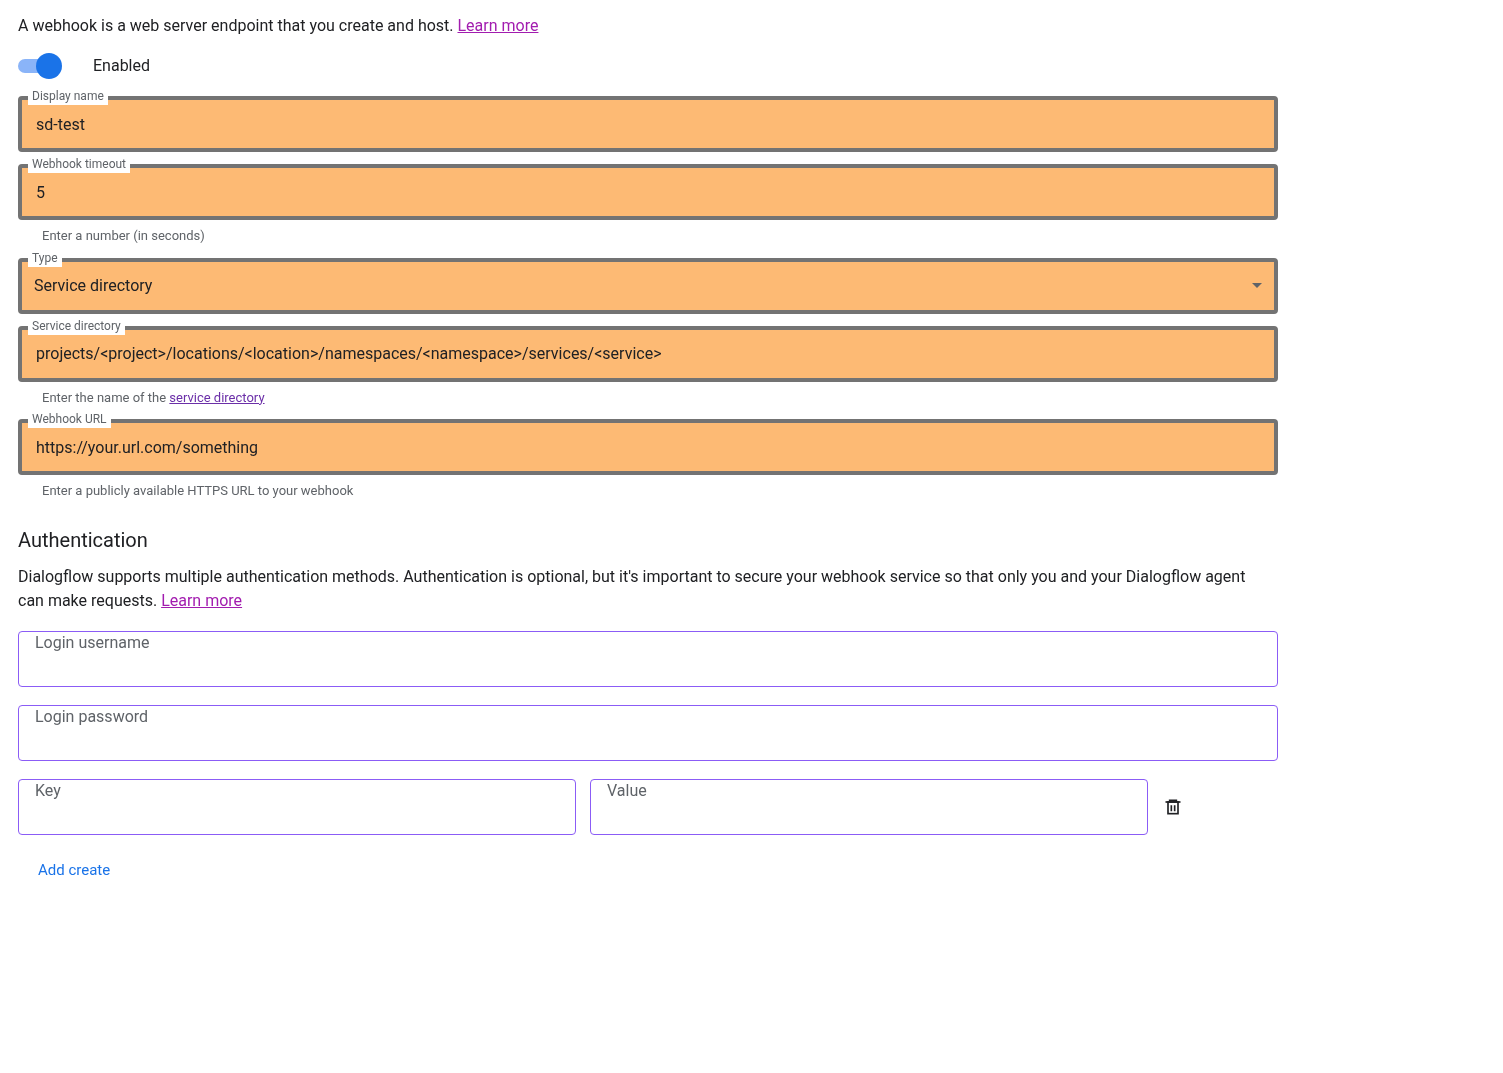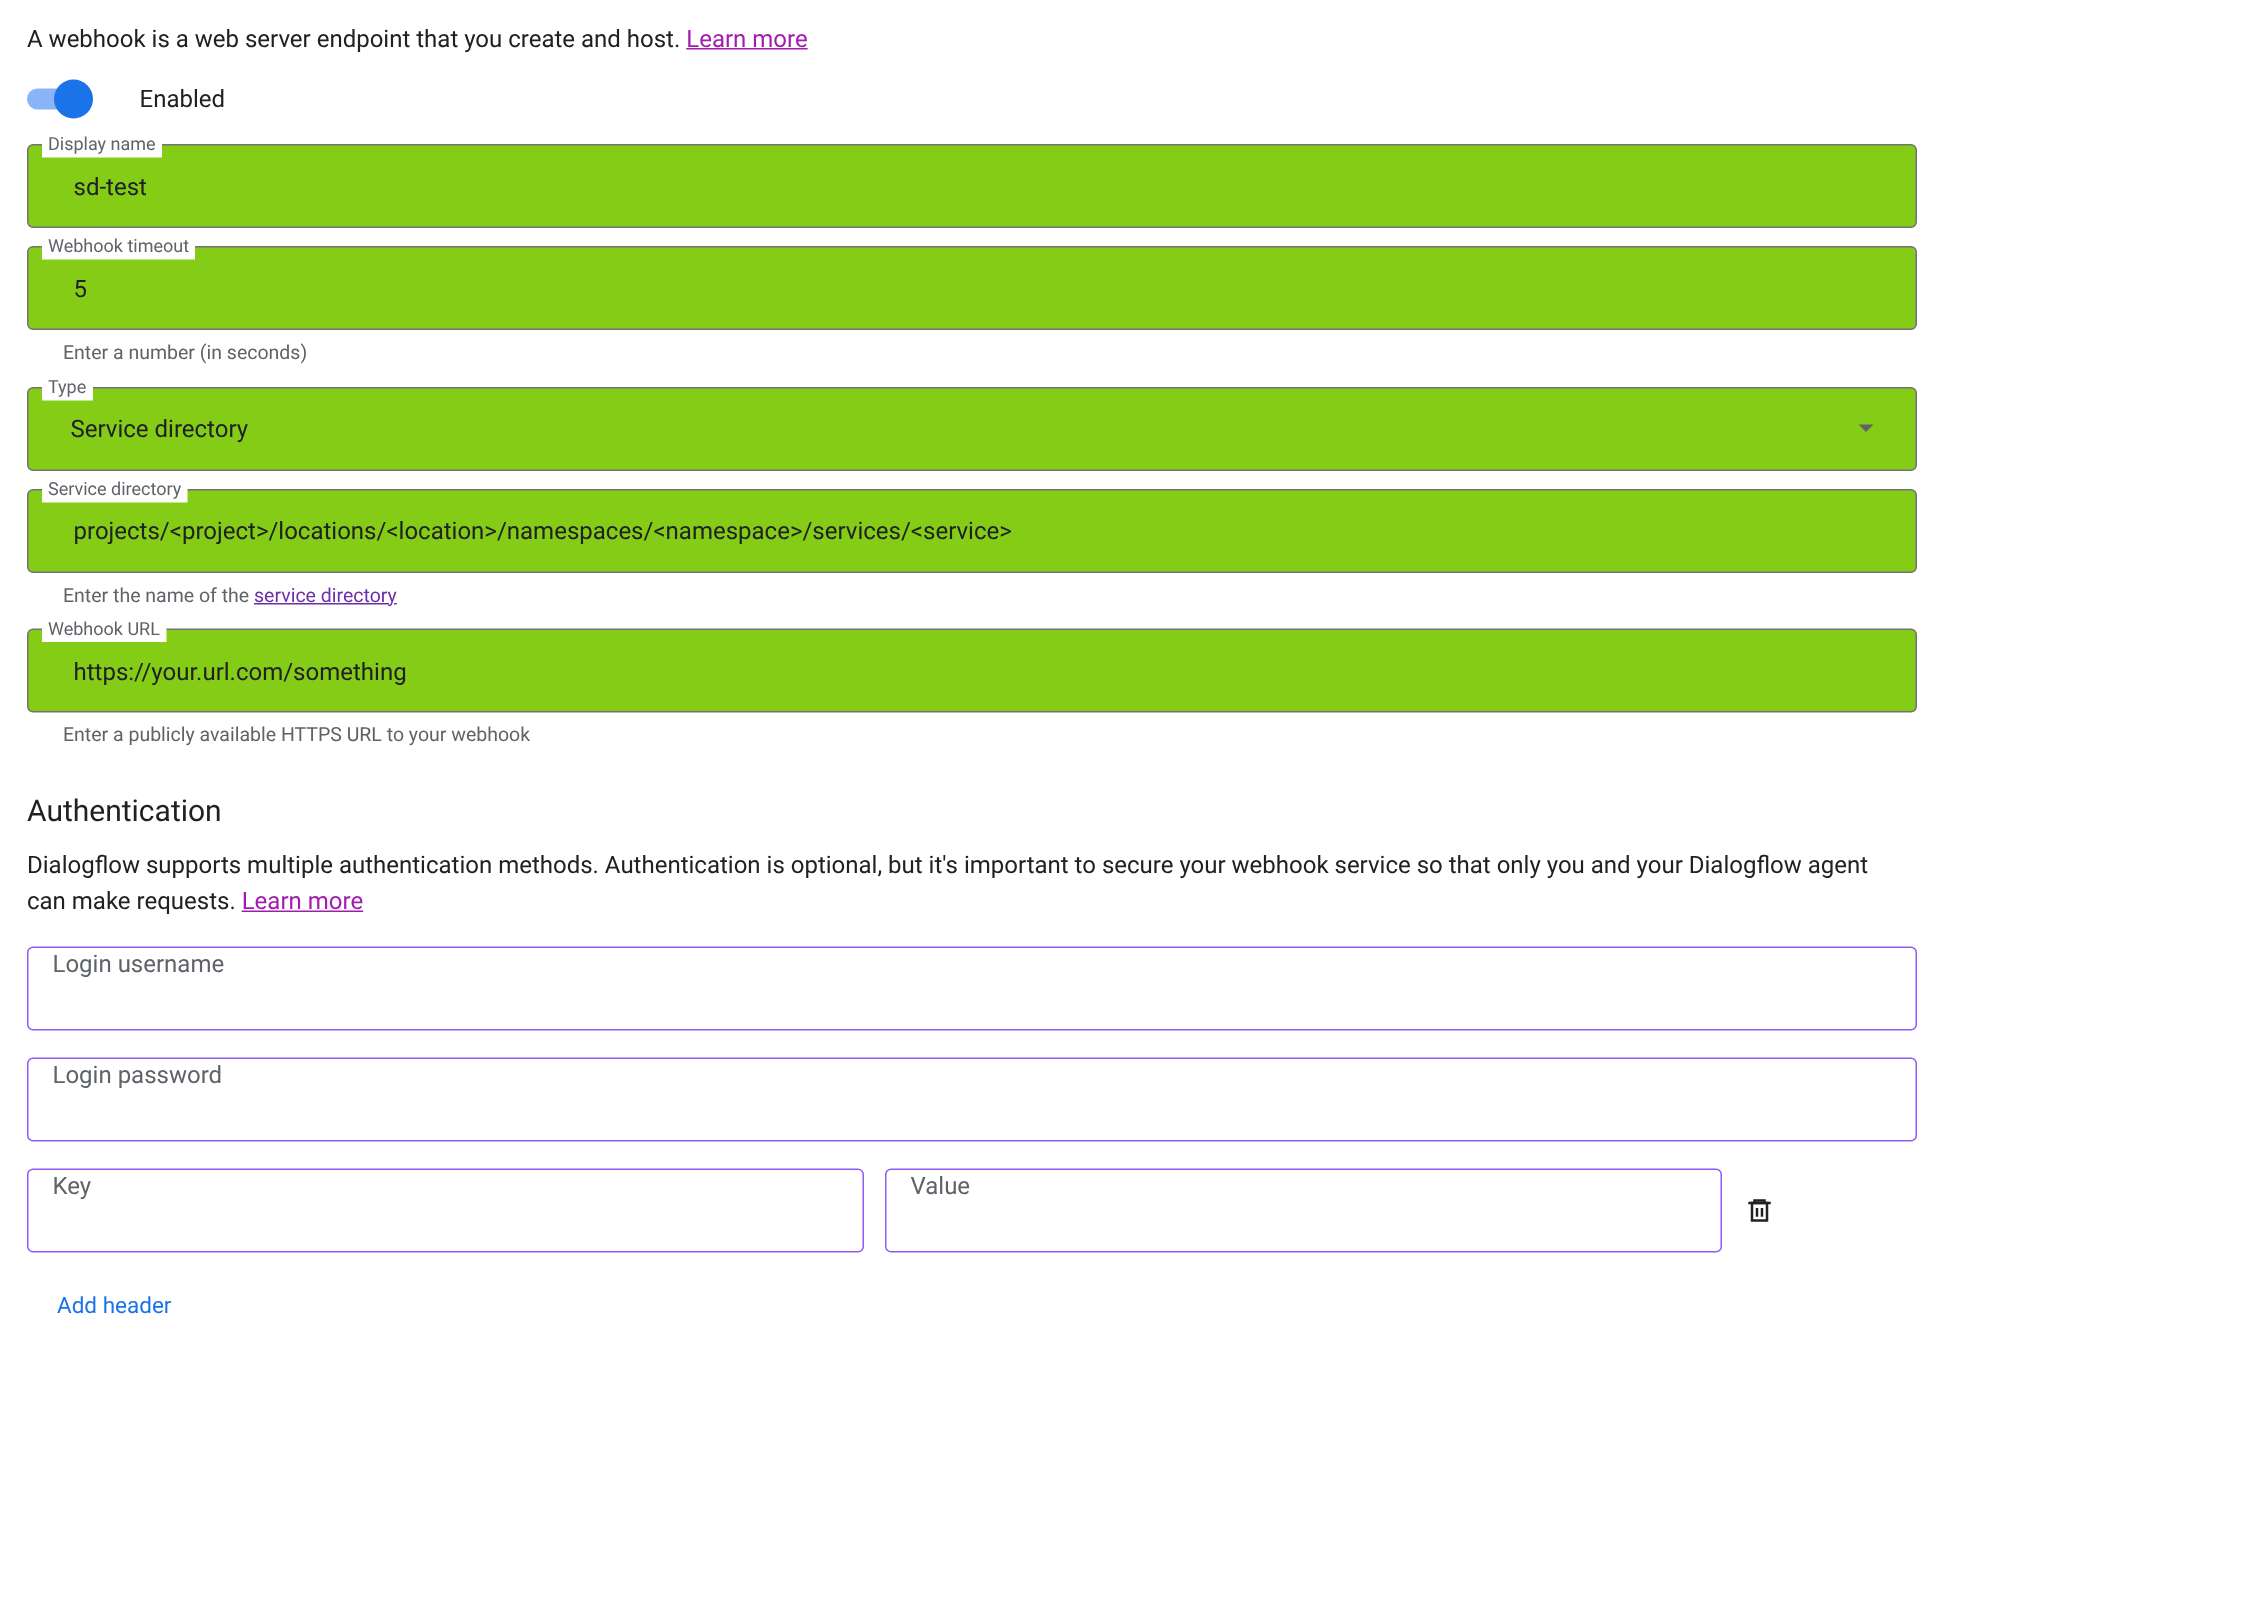--- a/index.html
+++ b/index.html
@@ -28,27 +28,27 @@
   }
   .toggle .thumb {
     position: absolute; top: 1px; left: 18px; width: 26px; height: 26px;
     background: #1a73e8; border-radius: 50%;
   }
   .toggle-label { font-size: 16px; color: #202124; }
 
   
   .field-wrap { position: relative; margin-top: 12px; }
   .field {
-    border: 1px solid #737373;
+    border: 4px solid #737373;
     border-radius: 4px;
     height: 56px;
     display: flex;
     align-items: center;
-    padding: 0 28px;
-    background: #84cc16;
+    padding: 0 12px;
+    background: #fdba74;
   }
   .field input, .field .static {
     border: none; outline: none; font-size: 16px; color: #202124;
     width: 100%; background: transparent; font-family: inherit;
   }
   .float-label {
     position: absolute; top: -9px; left: 10px;
     background: #fff; padding: 0 4px;
     font-size: 12px; color: #5f6368;
   }
@@ -176,15 +176,15 @@
     <span class="trash">
       <svg width="20" height="22" viewBox="0 0 24 24" fill="none" stroke="#202124" stroke-width="2">
         <path d="M3 6h18"></path>
           <path d="M8 6V4h8v2"></path>
         <rect x="6" y="6" width="12" height="14"></rect>
         <path d="M10 10v7M14 10v7"></path>
       </svg>
     </span>
   </div>
 
-  <span class="add-link">Add header</span>
+  <span class="add-link">Add create</span>
 
 </div>
 
 </body></html>

